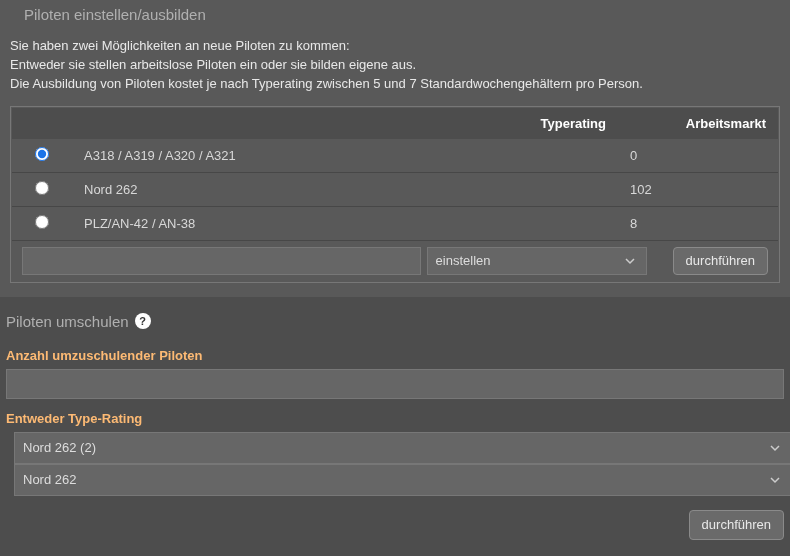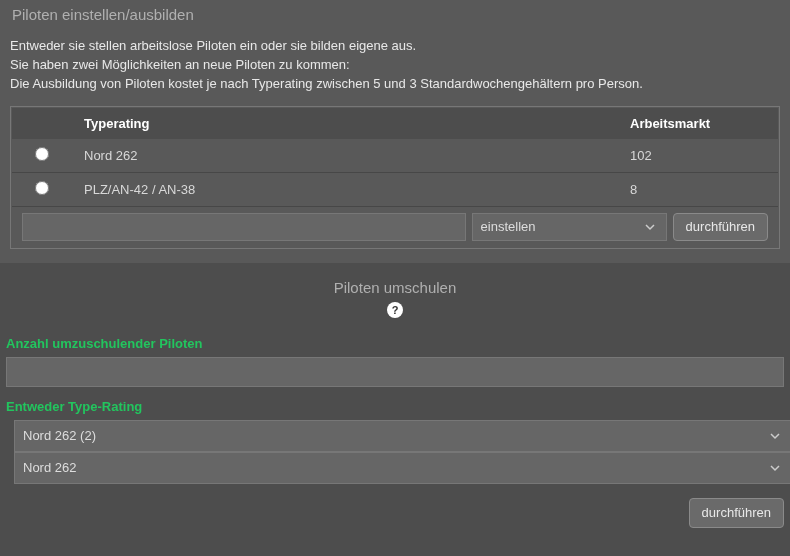--- a/index.html
+++ b/index.html
@@ -8,21 +8,21 @@
   font-family: Arial, Helvetica, sans-serif;
   font-size: 13px;
   color: #d0d0d0;
   width: 790px;
 }
 .panel {
   background: #595959;
   margin: 0;
 }
 .panel-header {
-  padding: 6px 12px;
+  padding: 6px 24px;
   color: #b0b0b0;
   font-size: 15px;
   display: flex;
   align-items: center;
   gap: 6px;
 }
 .panel-body {
   padding: 8px 10px 14px 10px;
 }
 .intro p {
@@ -37,21 +37,21 @@
   background: #595959;
 }
 table {
   width: 100%;
   border-collapse: collapse;
 }
 thead th {
   background: #4d4d4d;
   color: #fff;
   font-weight: bold;
-  text-align: left;
+  text-align: right;
   padding: 8px 12px;
   font-size: 13px;
 }
 tbody td {
   padding: 8px 12px;
   border-top: 1px solid #474747;
   color: #d8d8d8;
   vertical-align: middle;
 }
 tbody tr:first-child td { border-top: none; }
@@ -69,21 +69,21 @@
   align-items: stretch;
 }
 .spacer-input {
   flex: 1;
   background: #666;
   border: 1px solid #777;
   height: 28px;
 }
 .select {
   position: relative;
-  width: 195px;
+  width: 220px;
   background: #666;
   border: 1px solid #777;
   height: 28px;
   display: flex;
   align-items: center;
   padding: 0 28px 0 8px;
   color: #ddd;
   cursor: pointer;
 }
 .select.full { width: 100%; height: 32px; }
@@ -97,43 +97,43 @@
 .chevron svg { display: block; }
 .btn {
   background: #6a6a6a;
   border: 1px solid #8a8a8a;
   border-radius: 4px;
   color: #e8e8e8;
   padding: 5px 12px;
   font-size: 13px;
   cursor: pointer;
   height: 28px;
+  margin-left: 20px;
 }
 .section2 {
   background: #4d4d4d;
   margin-top: 10px;
 }
 .section2 .panel-header {
   padding: 6px 6px 6px 6px;
-  flex-direction: column;
 }
 .help-badge {
   display: inline-flex;
   width: 16px; height: 16px;
   border-radius: 50%;
   background: #fff;
   color: #333;
   font-weight: bold;
   align-items: center;
   justify-content: center;
   font-size: 11px;
 }
 .field-label {
   font-weight: bold;
-  color: #22c55e;
+  color: #fdba74;
   margin: 12px 6px 6px 6px;
   font-size: 13px;
 }
 .text-input {
   width: calc(100% - 12px);
   margin: 0 6px;
   height: 30px;
   background: #666;
   border: 1px solid #777;
   color: #eee;
@@ -152,35 +152,40 @@
 </style>
 </head>
 <body>
 
 <div class="panel">
   <div class="panel-header">
     <span>Piloten einstellen/ausbilden</span>
   </div>
   <div class="panel-body">
     <div class="intro">
+      <p>Sie haben zwei Möglichkeiten an neue Piloten zu kommen:</p>
       <p>Entweder sie stellen arbeitslose Piloten ein oder sie bilden eigene aus.</p>
-      <p>Sie haben zwei Möglichkeiten an neue Piloten zu kommen:</p>
-      <p>Die Ausbildung von Piloten kostet je nach Typerating zwischen 5 und 3 Standardwochengehältern pro Person.</p>
+      <p>Die Ausbildung von Piloten kostet je nach Typerating zwischen 5 und 7 Standardwochengehältern pro Person.</p>
     </div>
 
     <div class="table-wrap">
       <table>
         <thead>
           <tr>
             <th class="radio-cell"></th>
             <th>Typerating</th>
             <th style="width:160px">Arbeitsmarkt</th>
           </tr>
         </thead>
         <tbody>
+          <tr>
+            <td class="radio-cell"><input type="radio" name="tr" checked="" style=""></td>
+            <td>A318 / A319 / A320 / A321</td>
+            <td>0</td>
+          </tr>
           <tr>
             <td class="radio-cell"><input type="radio" name="tr" style=""></td>
             <td>Nord 262</td>
             <td>102</td>
           </tr>
           <tr>
             <td class="radio-cell"><input type="radio" name="tr" style=""></td>
             <td>PLZ/AN-42 / AN-38</td>
             <td>8</td>
           </tr>

